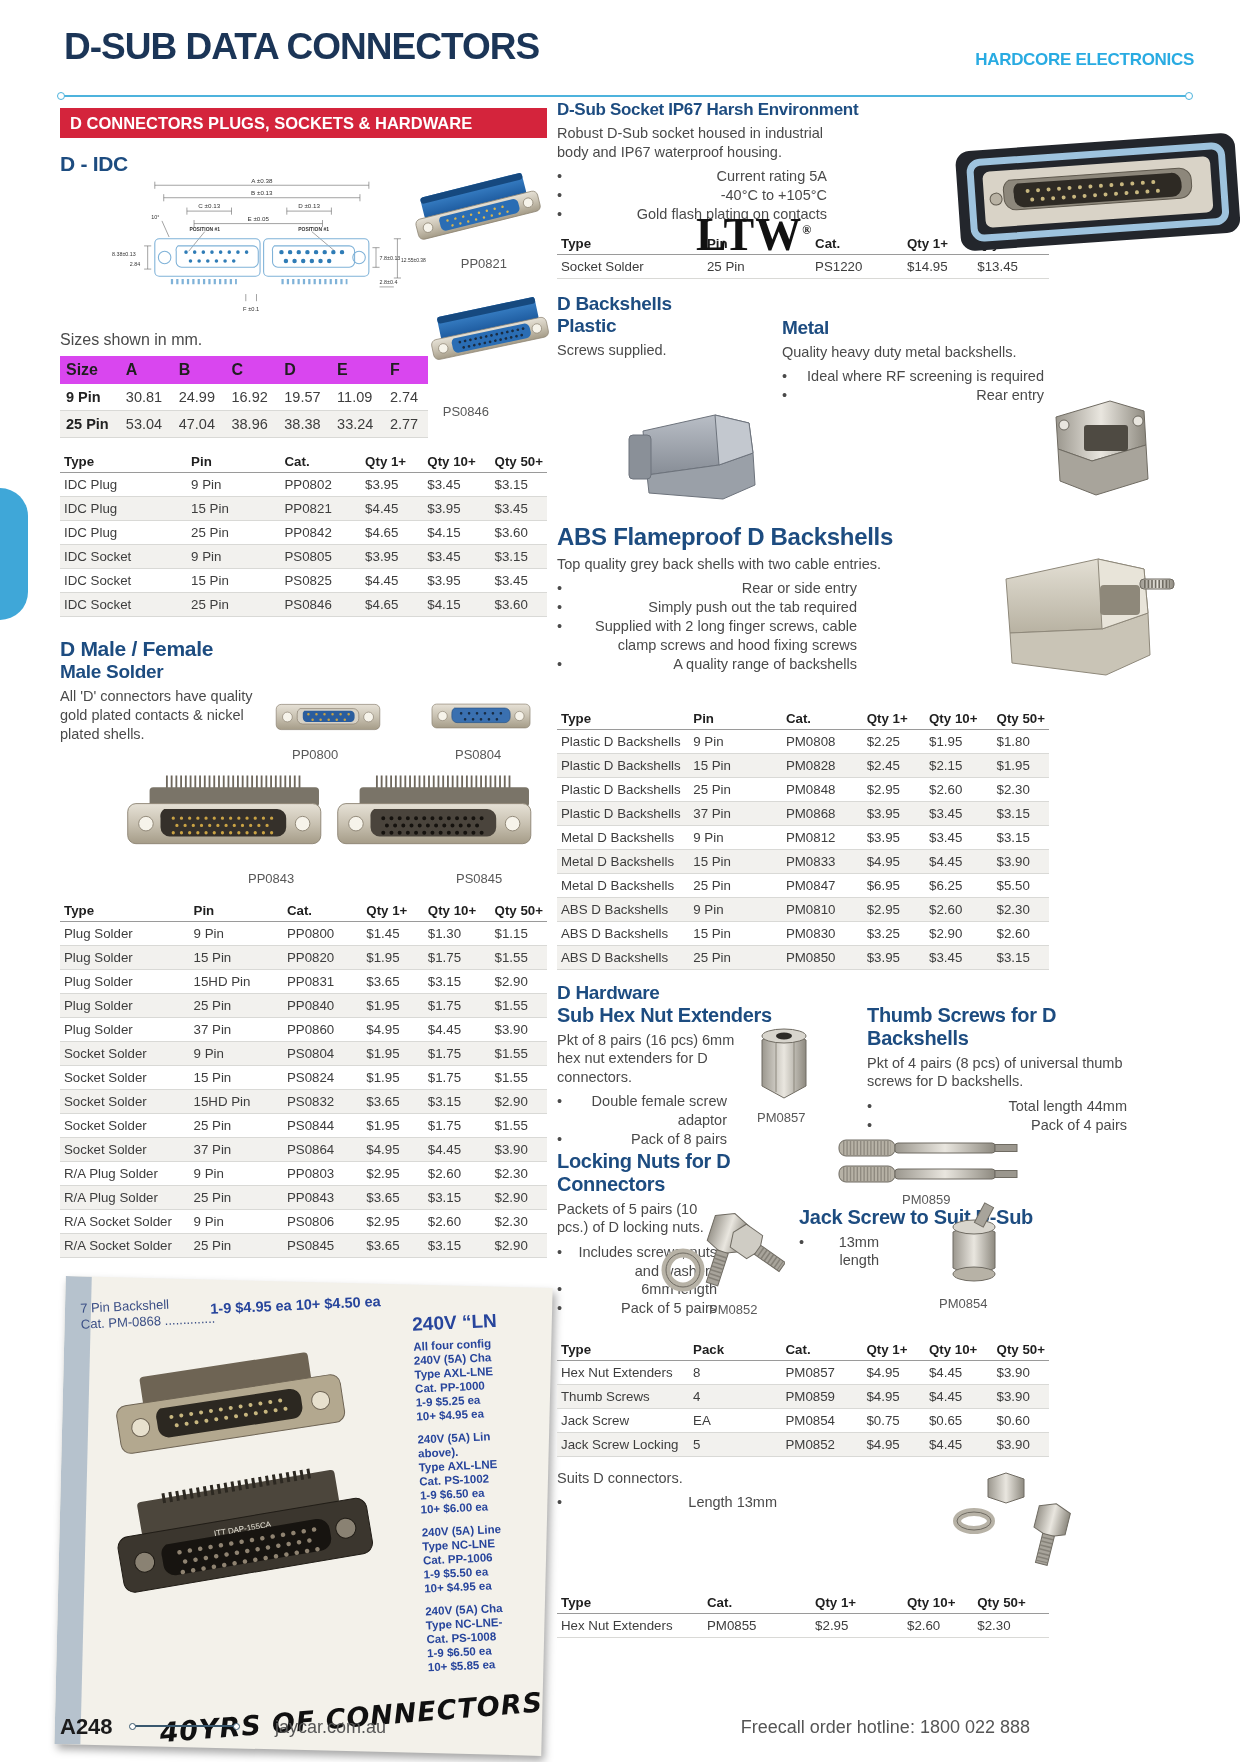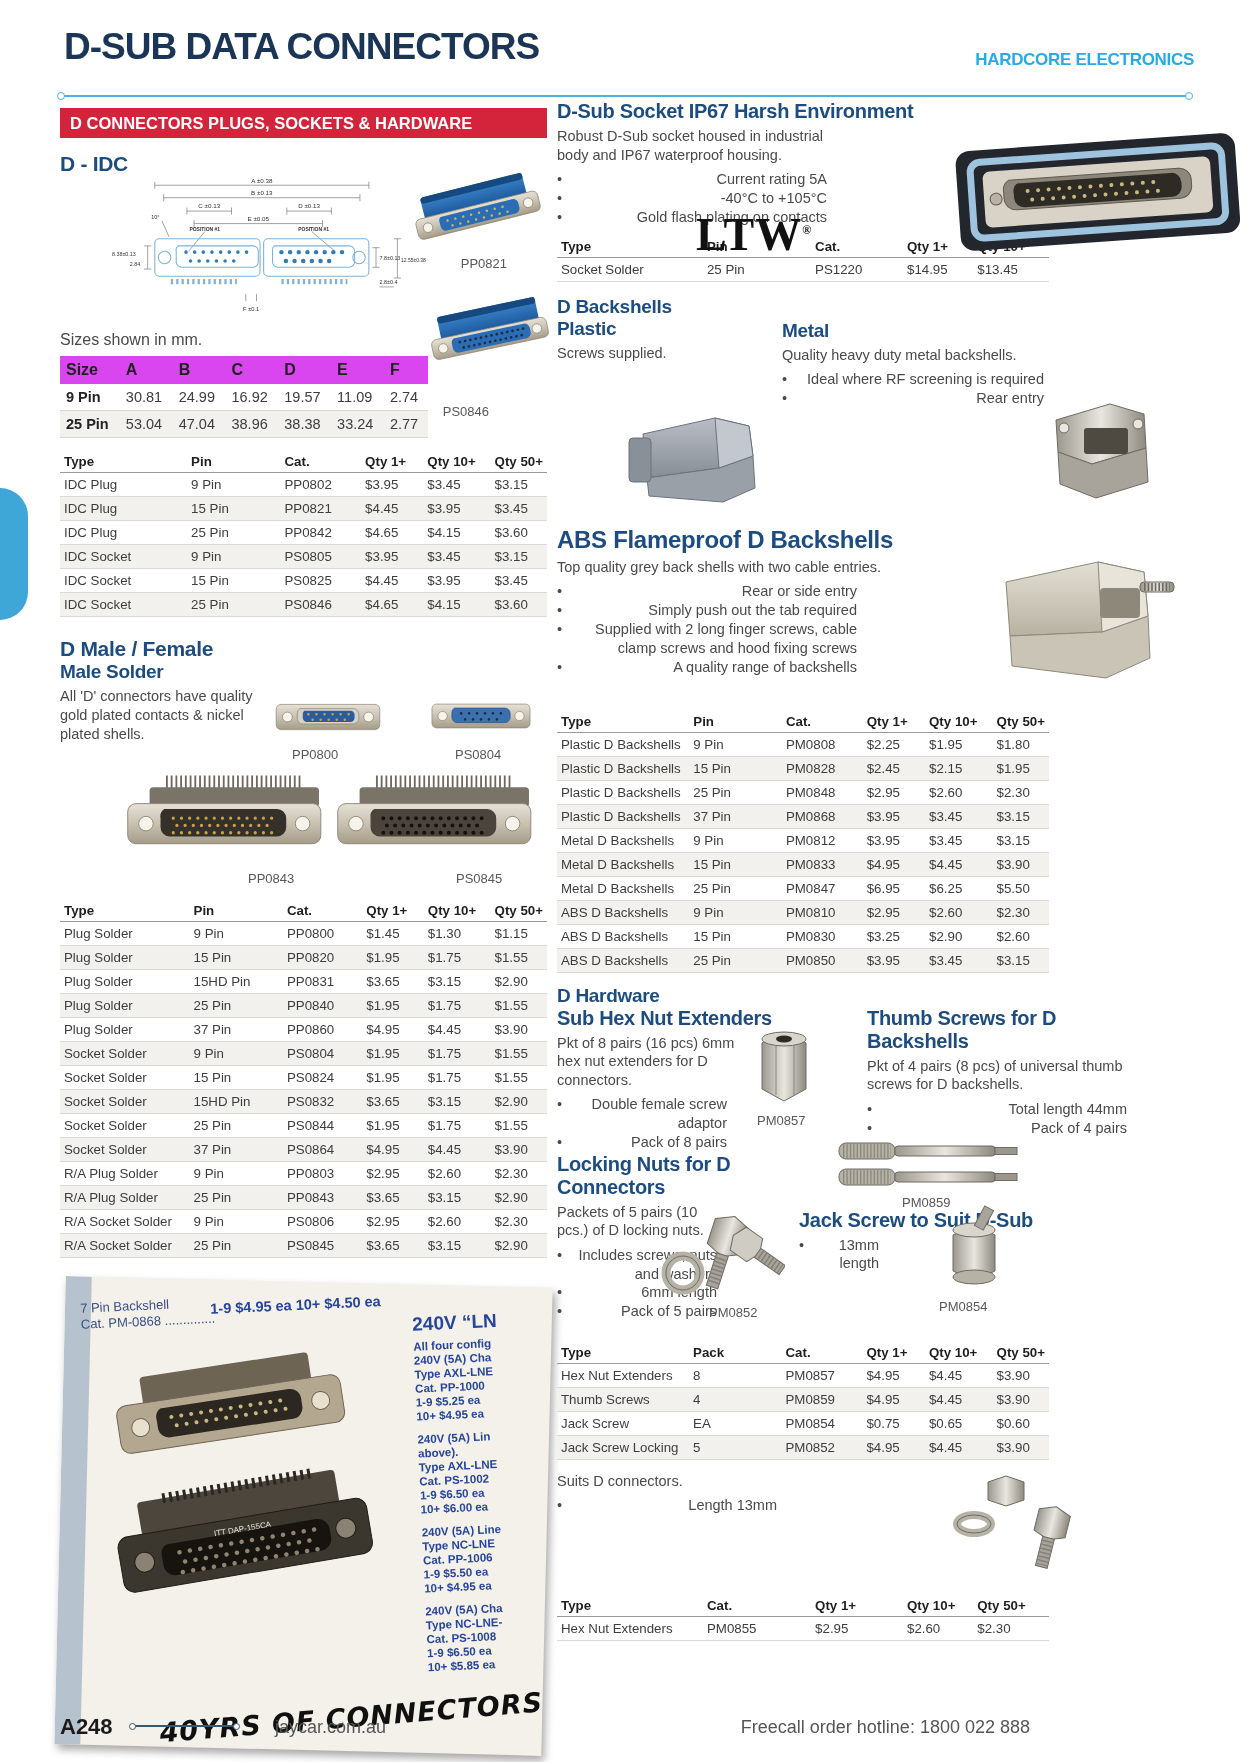--- a/index.html
+++ b/index.html
@@ -561,21 +561,21 @@
           <line x1="68" y1="82" x2="208" y2="82" stroke="#8f8371" stroke-width="4.5" stroke-linecap="round" stroke-dasharray="0,10.5"></line>
         </svg>
         <div class="handwriting">40YRS OF CONNECTORS</div>
       </div>
     </div>
   </div>
 
   <div class="col-r">
 
     <div class="ip67">
-      <h3 class="sec" style="font-size:20px">D-Sub Socket IP67 Harsh Environment</h3>
+      <h3 class="sec" style="font-size:17px">D-Sub Socket IP67 Harsh Environment</h3>
       <div class="body-txt" style="width:270px">Robust D-Sub socket housed in industrial body and IP67 waterproof housing.</div>
       <ul class="blts" style="width:270px">
           <li>Current rating 5A</li>
           <li>-40°C to +105°C</li>
           <li>Gold flash plating on contacts</li>
         </ul>
       <div class="ltw"><span>LTW</span><sup>®</sup></div>
 
       <svg class="ph" width="300" height="120" viewBox="0 0 300 120" style="right:-58px;top:34px;transform:rotate(-4deg)">
         <rect x="10" y="8" width="280" height="100" rx="14" fill="#23262c"></rect>

